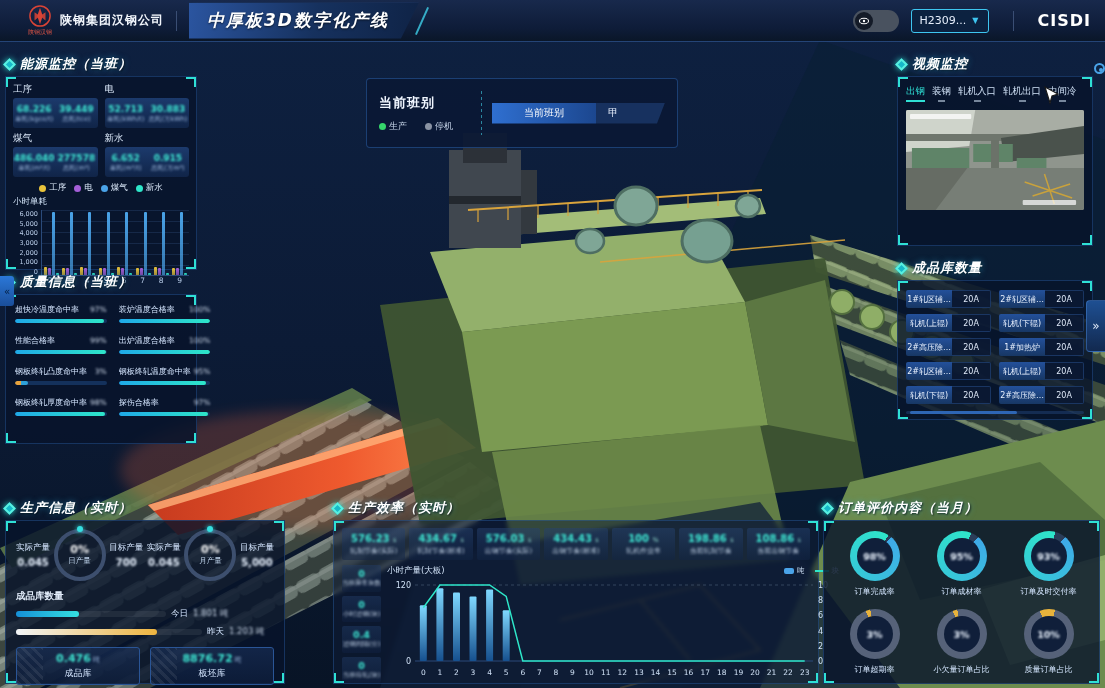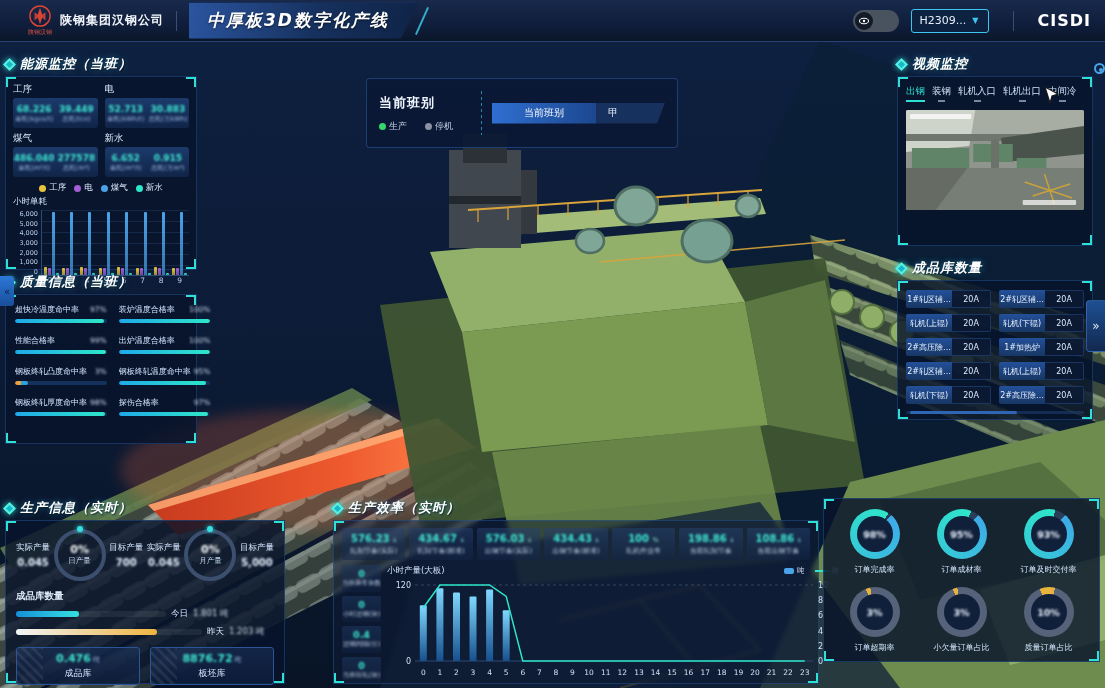--- a/index.html
+++ b/index.html
@@ -865,20 +865,24 @@
           <div class="d-chip">
             <span class="d-lbl">2#高压除…</span>
             <span class="d-val">20A</span>
           </div>
         </div>
       <div class="d-scroll"></div>
     </div>
   </div>
 
   <div id="p-orders" class="panel">
+    <div class="panel-title">
+        <span class="diamond"></span>
+      <span class="txt">订单评价内容（当月）</span>
+      </div>
     <div class="panel-body">
       <div id="order-gauges">
           <div class="gauge">
             <div class="g-ring" style="background: conic-gradient(from 40deg, rgb(63, 169, 232) 0deg, rgb(46, 230, 201) 352.8deg, rgba(44, 63, 92, 0.95) 352.8deg, rgba(44, 63, 92, 0.95) 360deg);">
               <div class="g-hole">
                 <span class="g-pct blur">98%</span>
               </div>
             </div>
             <div class="g-lbl">订单完成率</div>
           </div>

